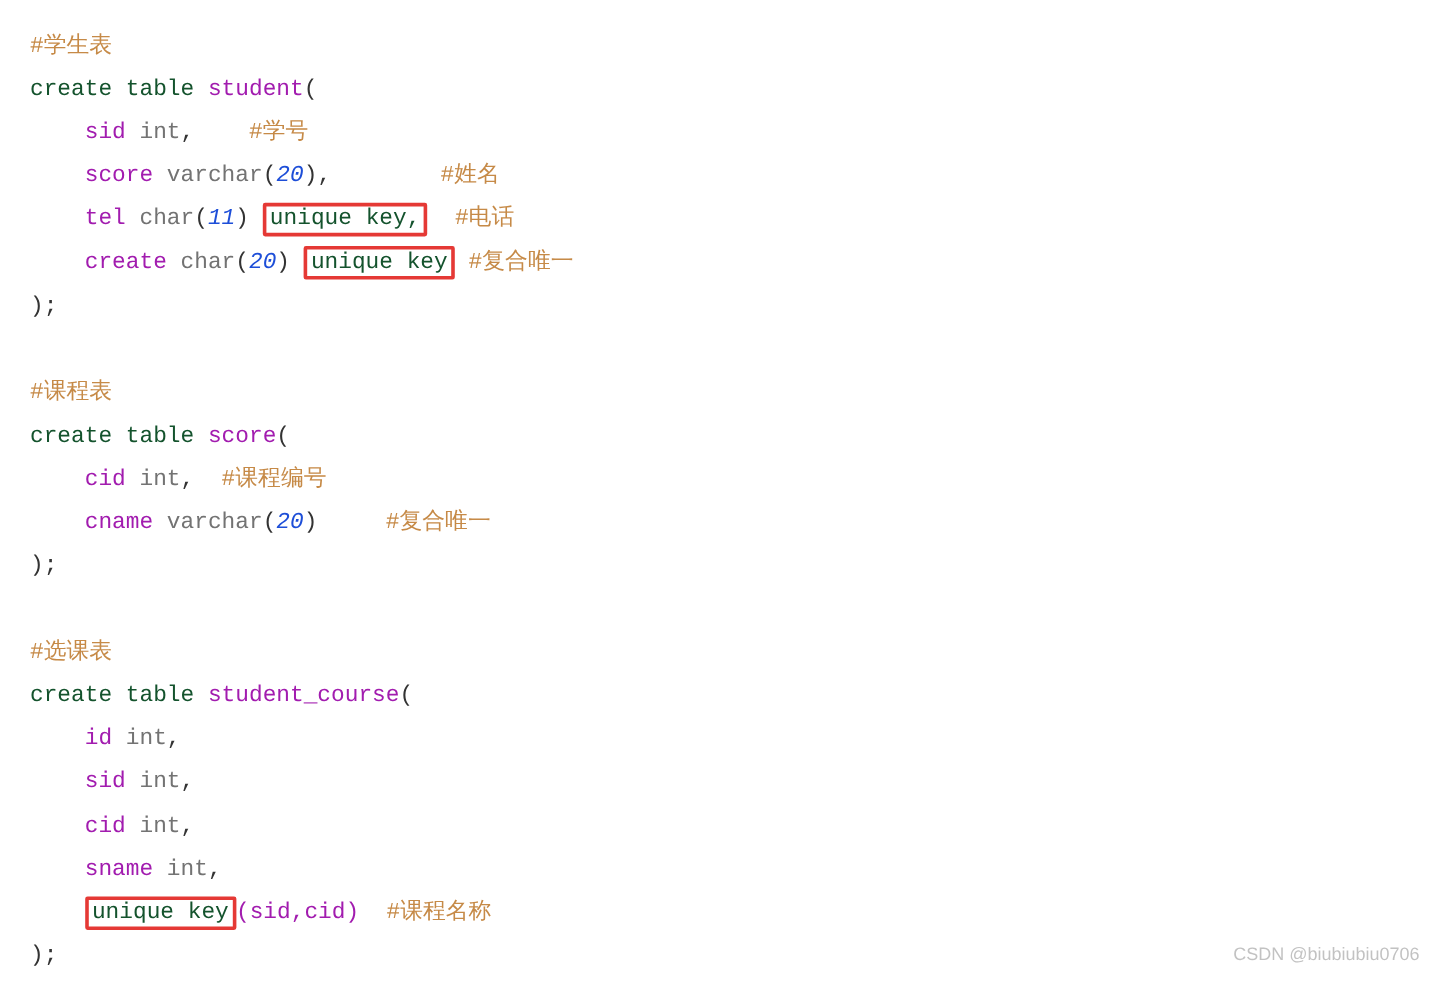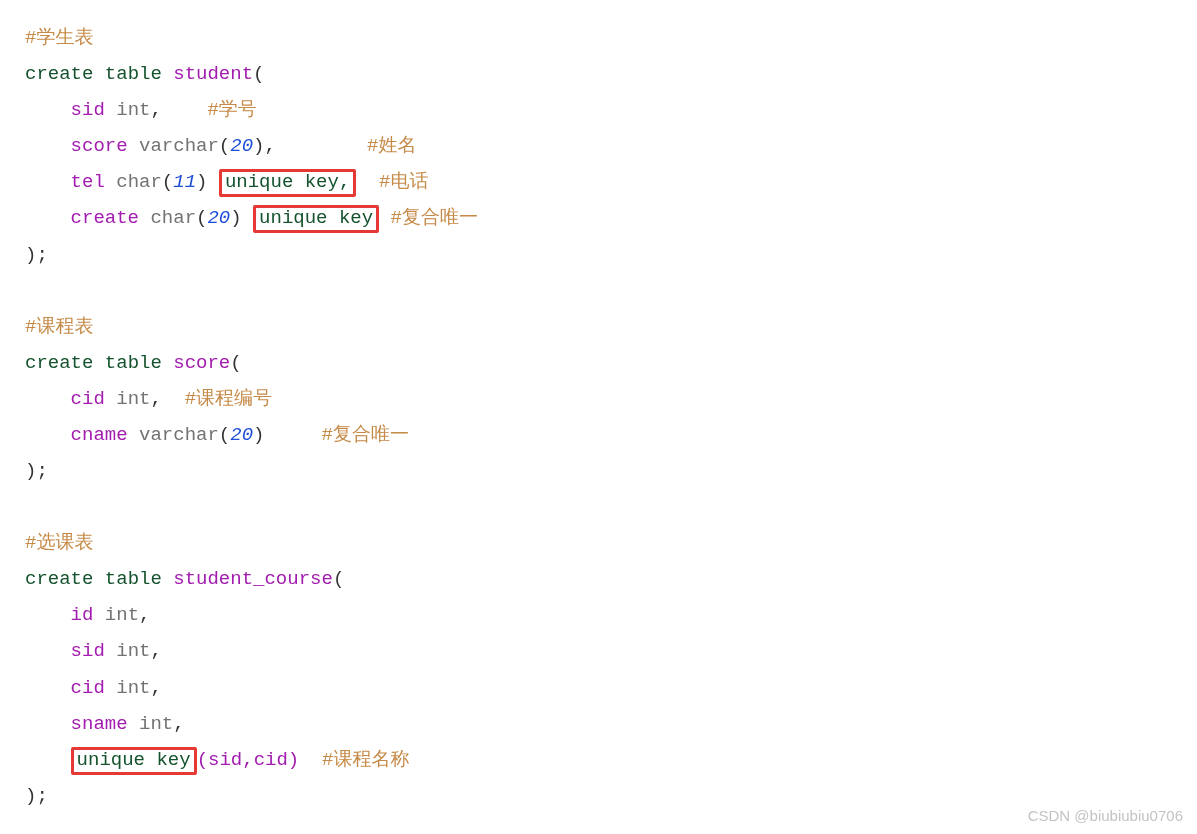--- a/index.html
+++ b/index.html
@@ -24,21 +24,21 @@
   .paren { color: #333; }
   .highlight {
     border: 3px solid #e53935;
     padding: 0px 3px;
     border-radius: 2px;
     display: inline-block;
     line-height: 1.15;
   }
   .watermark {
     position: absolute;
-    bottom: 4px;
+    bottom: 24px;
     right: 14px;
     color: rgba(120,120,120,0.45);
     font-family: Arial, sans-serif;
     font-size: 15px;
   }
   .blank { height: 36px; }
 </style>
 </head>
 <body>
 

